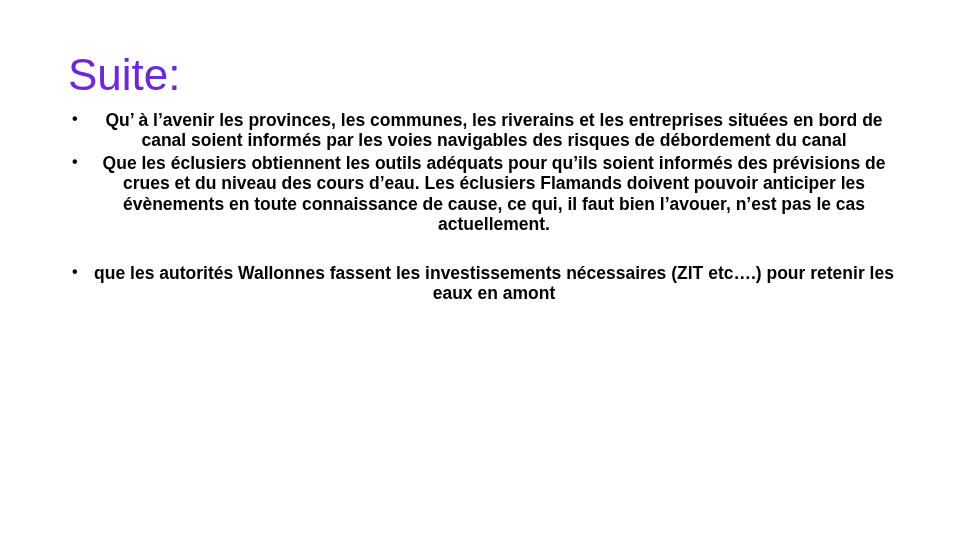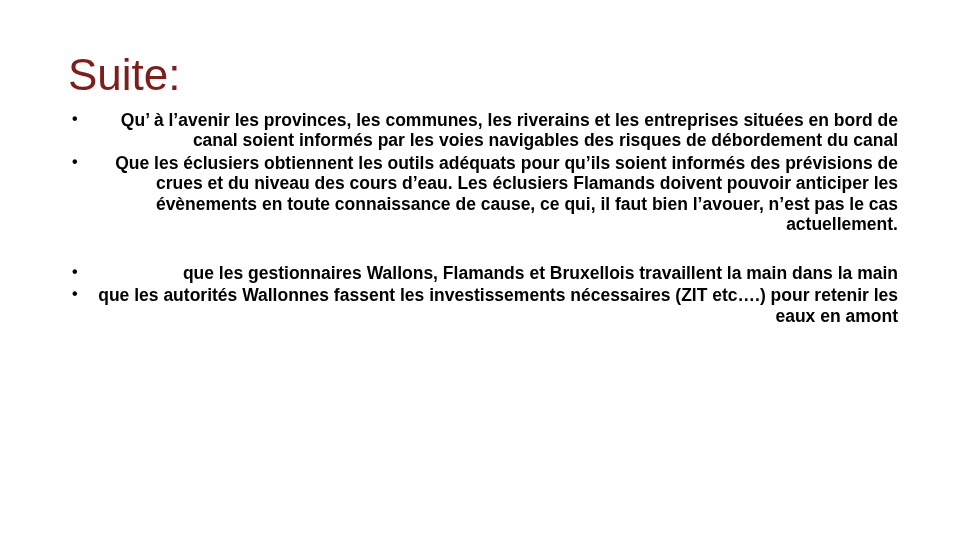--- a/index.html
+++ b/index.html
@@ -21,41 +21,41 @@
     box-sizing: border-box;
   }
   .slide-title {
     position: absolute;
     left: 68px;
     top: 22px;
     font-size: 44px;
     font-weight: 400;
     line-height: 1.1;
     letter-spacing: 0px;
-    color: #7f1d1d;
+    color: #6d28d9;
   }
   .body-area {
     position: absolute;
     left: 68px;
     top: 110px;
     width: 830px;
   }
   ul.bullets {
     list-style: none;
     margin: 0;
     padding: 0;
   }
   ul.bullets li {
     position: relative;
     padding-left: 22px;
     font-size: 17.5px;
     font-weight: bold;
     line-height: 1.17;
     margin-bottom: 2px;
-    text-align: right;
+    text-align: center;
   }
   ul.bullets li::before {
     content: "\2022";
     position: absolute;
     left: 4px;
     top: 0;
     font-size: 16px;
     line-height: 1.17;
   }
   .group-gap {
@@ -79,18 +79,17 @@
 
     <ul class="bullets block1">
       <li>Qu’ à l’avenir les provinces, les communes, les riverains et les entreprises situées en bord de canal soient informés par les voies navigables des risques de débordement du canal</li>
       <li>Que les éclusiers obtiennent les outils adéquats pour qu’ils soient informés des prévisions de crues et du niveau des cours d’eau. Les éclusiers Flamands doivent pouvoir anticiper les évènements en toute connaissance de cause, ce qui, il faut bien l’avouer, n’est pas le cas actuellement.</li>
     </ul>
 
     <div class="group-gap"></div>
 
 
     <ul class="bullets block2">
-      <li>que les gestionnaires Wallons, Flamands et Bruxellois travaillent la main dans la main</li>
       <li>que les autorités Wallonnes fassent les investissements nécessaires (ZIT etc….) pour retenir les eaux en amont</li>
     </ul>
 
   </div>
 </div>
 
 </body></html>

